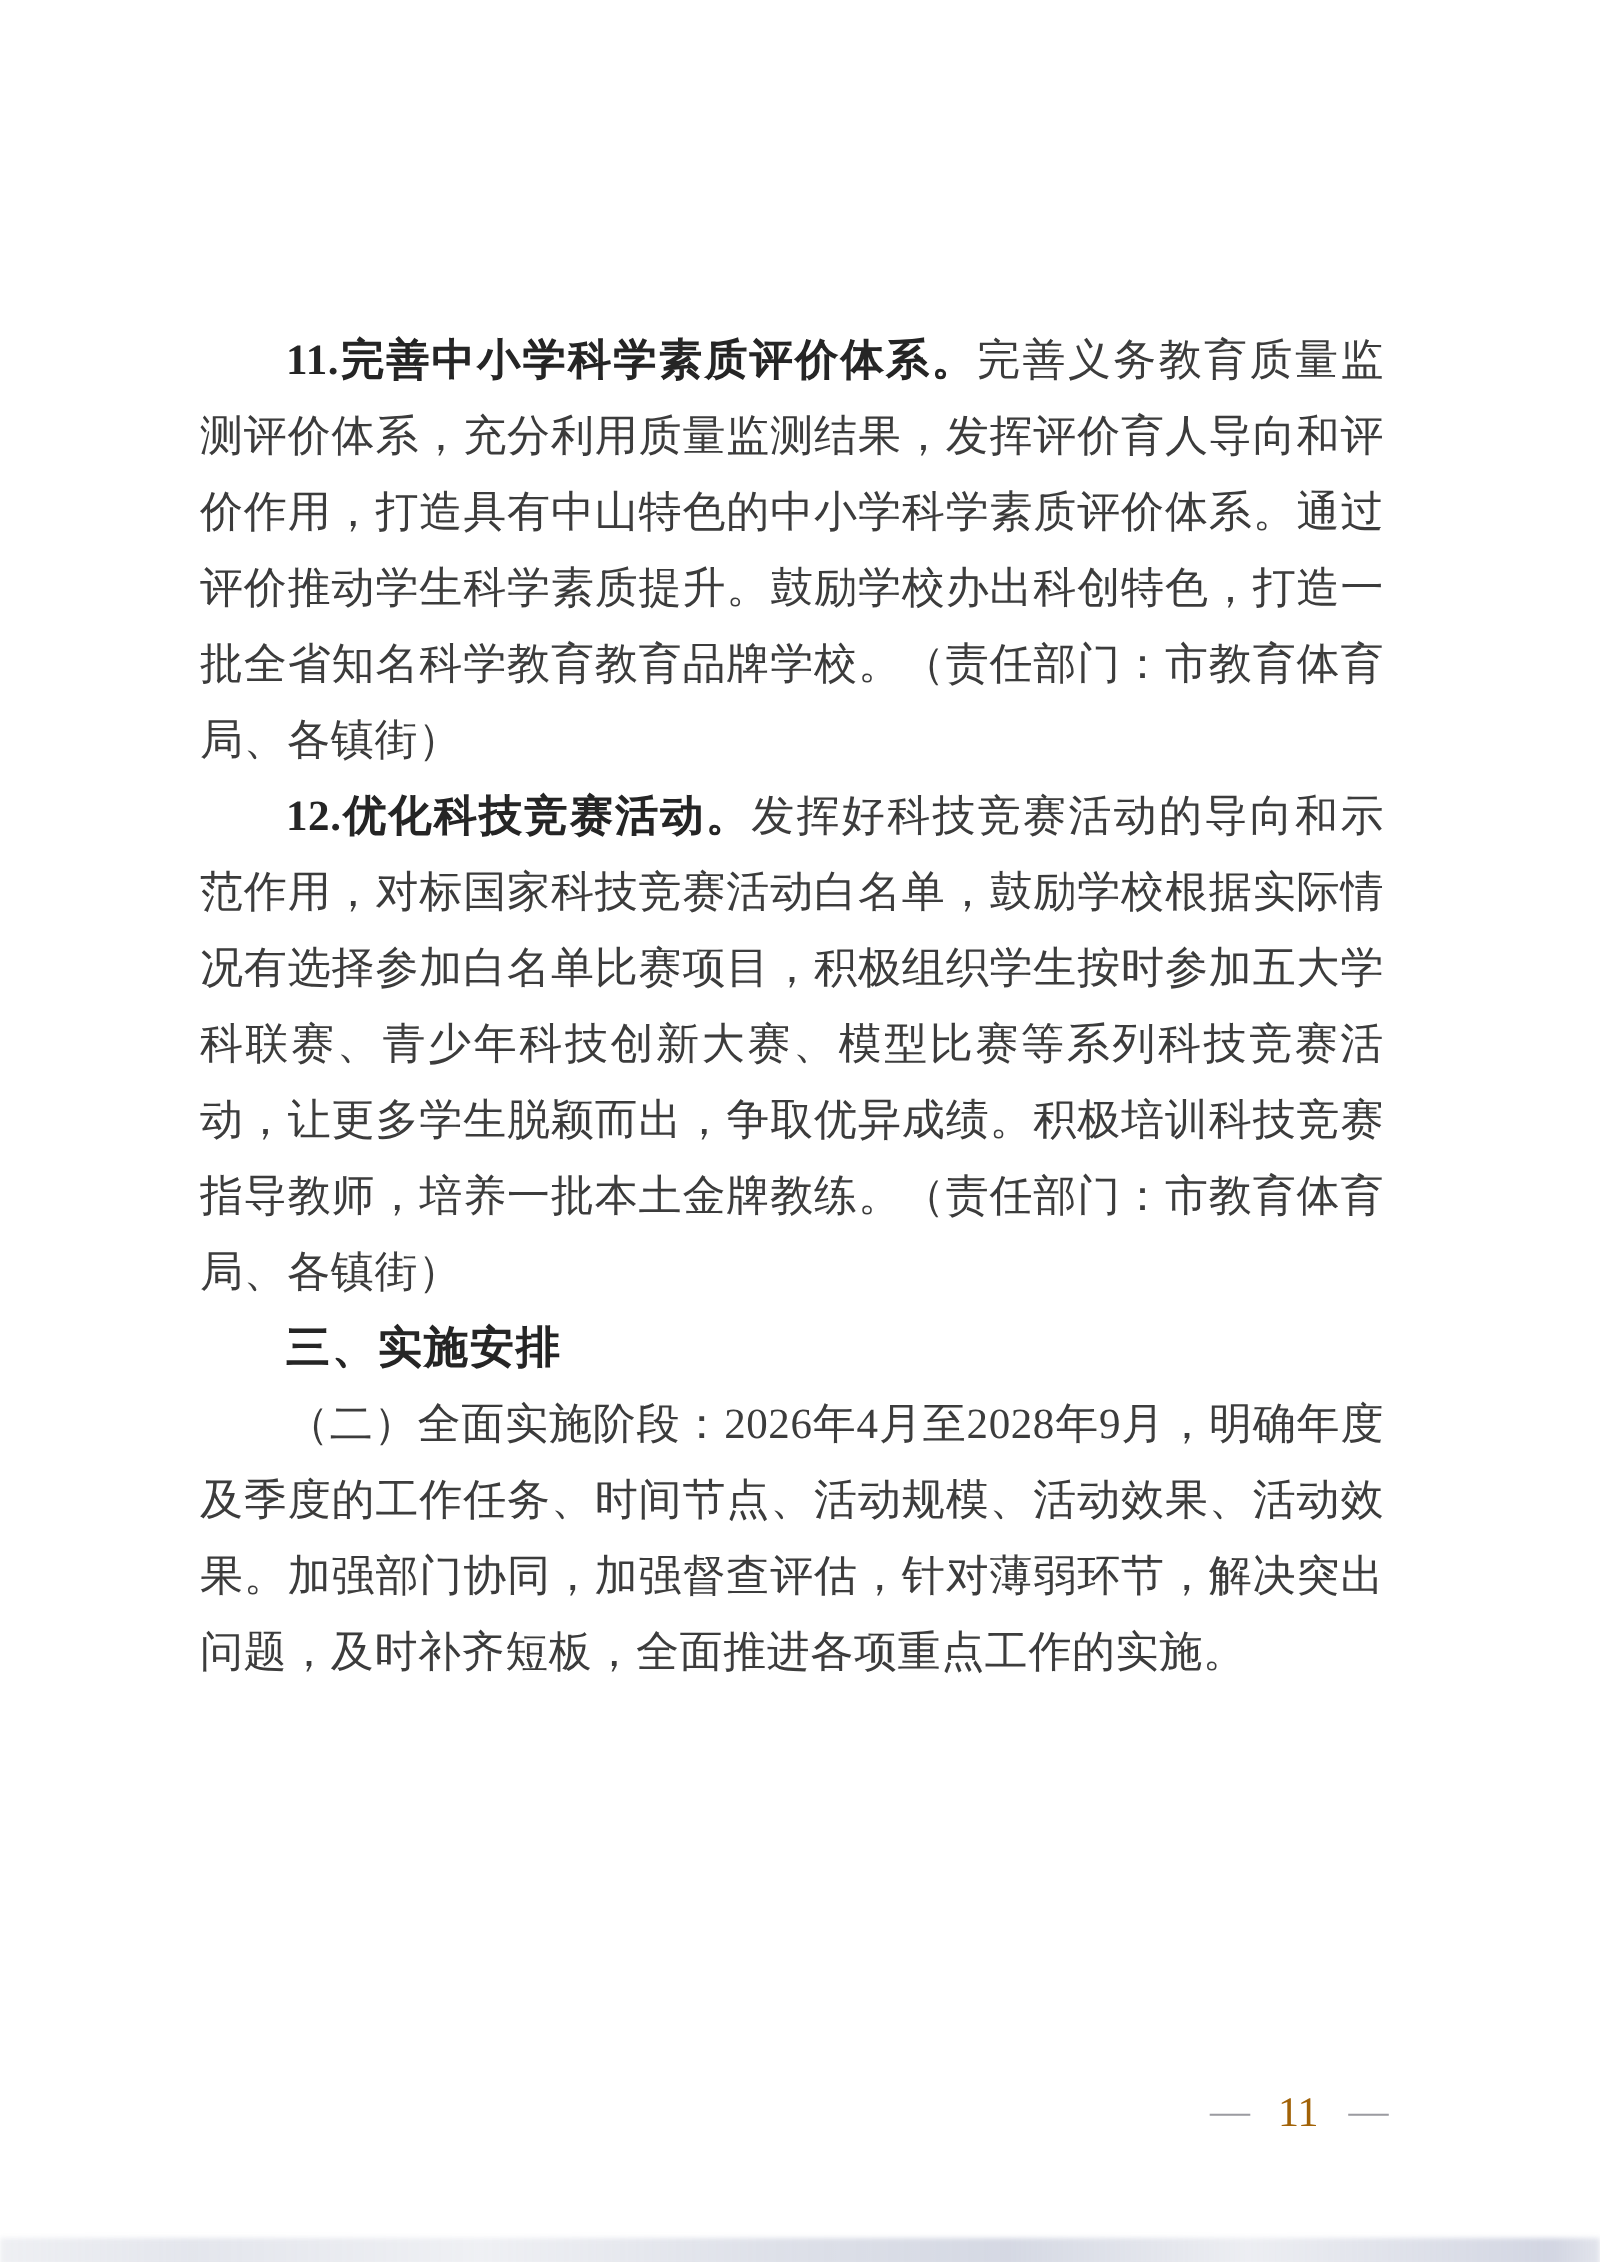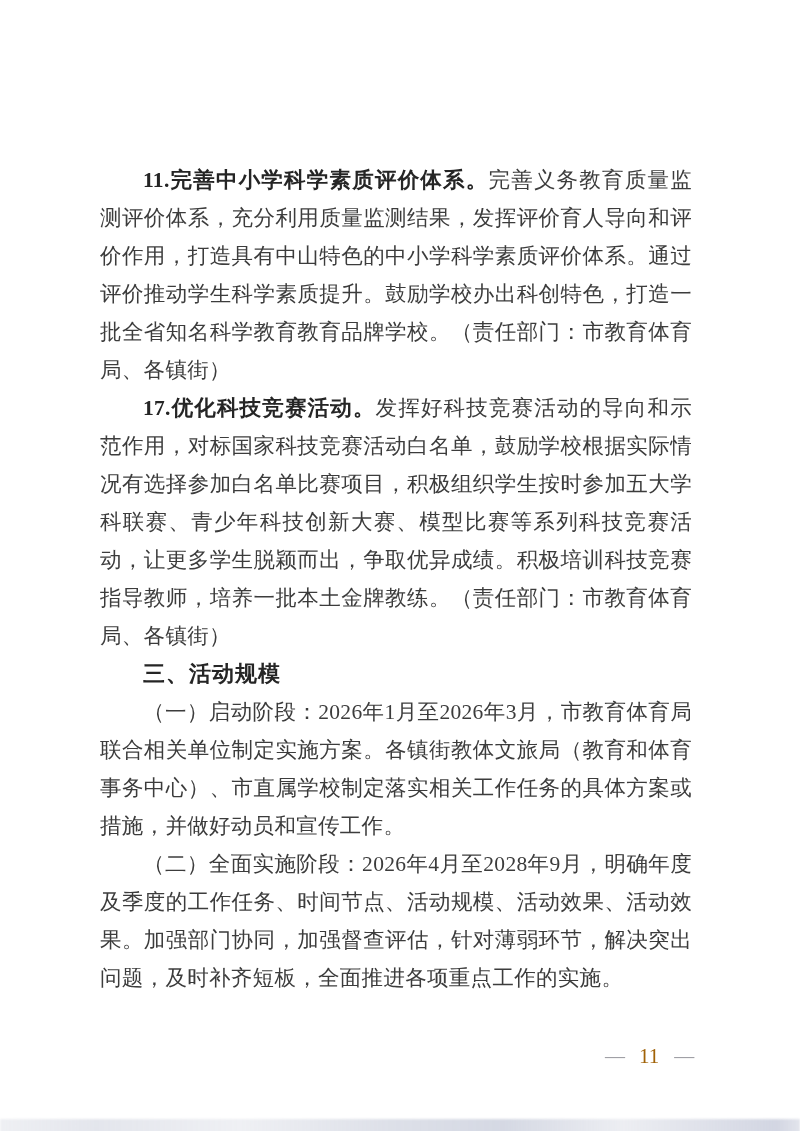--- a/index.html
+++ b/index.html
@@ -83,25 +83,24 @@
 </style>
 </head>
 <body>
 
 <div class="page">
 
   <div class="doc">
 
     <p class="para"><span class="lead">11.完善中小学科学素质评价体系。</span><span>完善义务教育质量监测评价体系，充分利用质量监测结果，发挥评价育人导向和评价作用，打造具有中山特色的中小学科学素质评价体系。通过评价推动学生科学素质提升。鼓励学校办出科创特色，打造一批全省知名科学教育教育品牌学校。（责任部门：市教育体育局、各镇街）</span></p>
 
-    <p class="para"><span class="lead">17.优化科技竞赛活动。</span><span>发挥好科技竞赛活动的导向和示范作用，对标国家科技竞赛活动白名单，鼓励学校根据实际情况有选择参加白名单比赛项目，积极组织学生按时参加五大学科联赛、青少年科技创新大赛、模型比赛等系列科技竞赛活动，让更多学生脱颖而出，争取优异成绩。积极培训科技竞赛指导教师，培养一批本土金牌教练。（责任部门：市教育体育局、各镇街）</span></p>
+    <p class="para"><span class="lead">12.优化科技竞赛活动。</span><span>发挥好科技竞赛活动的导向和示范作用，对标国家科技竞赛活动白名单，鼓励学校根据实际情况有选择参加白名单比赛项目，积极组织学生按时参加五大学科联赛、青少年科技创新大赛、模型比赛等系列科技竞赛活动，让更多学生脱颖而出，争取优异成绩。积极培训科技竞赛指导教师，培养一批本土金牌教练。（责任部门：市教育体育局、各镇街）</span></p>
 
-    <p class="heading">三、活动规模</p>
+    <p class="heading">三、实施安排</p>
 
-    <p class="para"><span>（一）启动阶段：2026年1月至2026年3月，市教育体育局联合相关单位制定实施方案。各镇街教体文旅局（教育和体育事务中心）、市直属学校制定落实相关工作任务的具体方案或措施，并做好动员和宣传工作。</span></p>
 
     <p class="para"><span>（二）全面实施阶段：2026年4月至2028年9月，明确年度及季度的工作任务、时间节点、活动规模、活动效果、活动效果。加强部门协同，加强督查评估，针对薄弱环节，解决突出问题，及时补齐短板，全面推进各项重点工作的实施。</span></p>
 
   </div>
 
   <div class="pagenum">
     <span class="dash">—</span>
     <span class="num">11</span>
     <span class="dash">—</span>
   </div>

